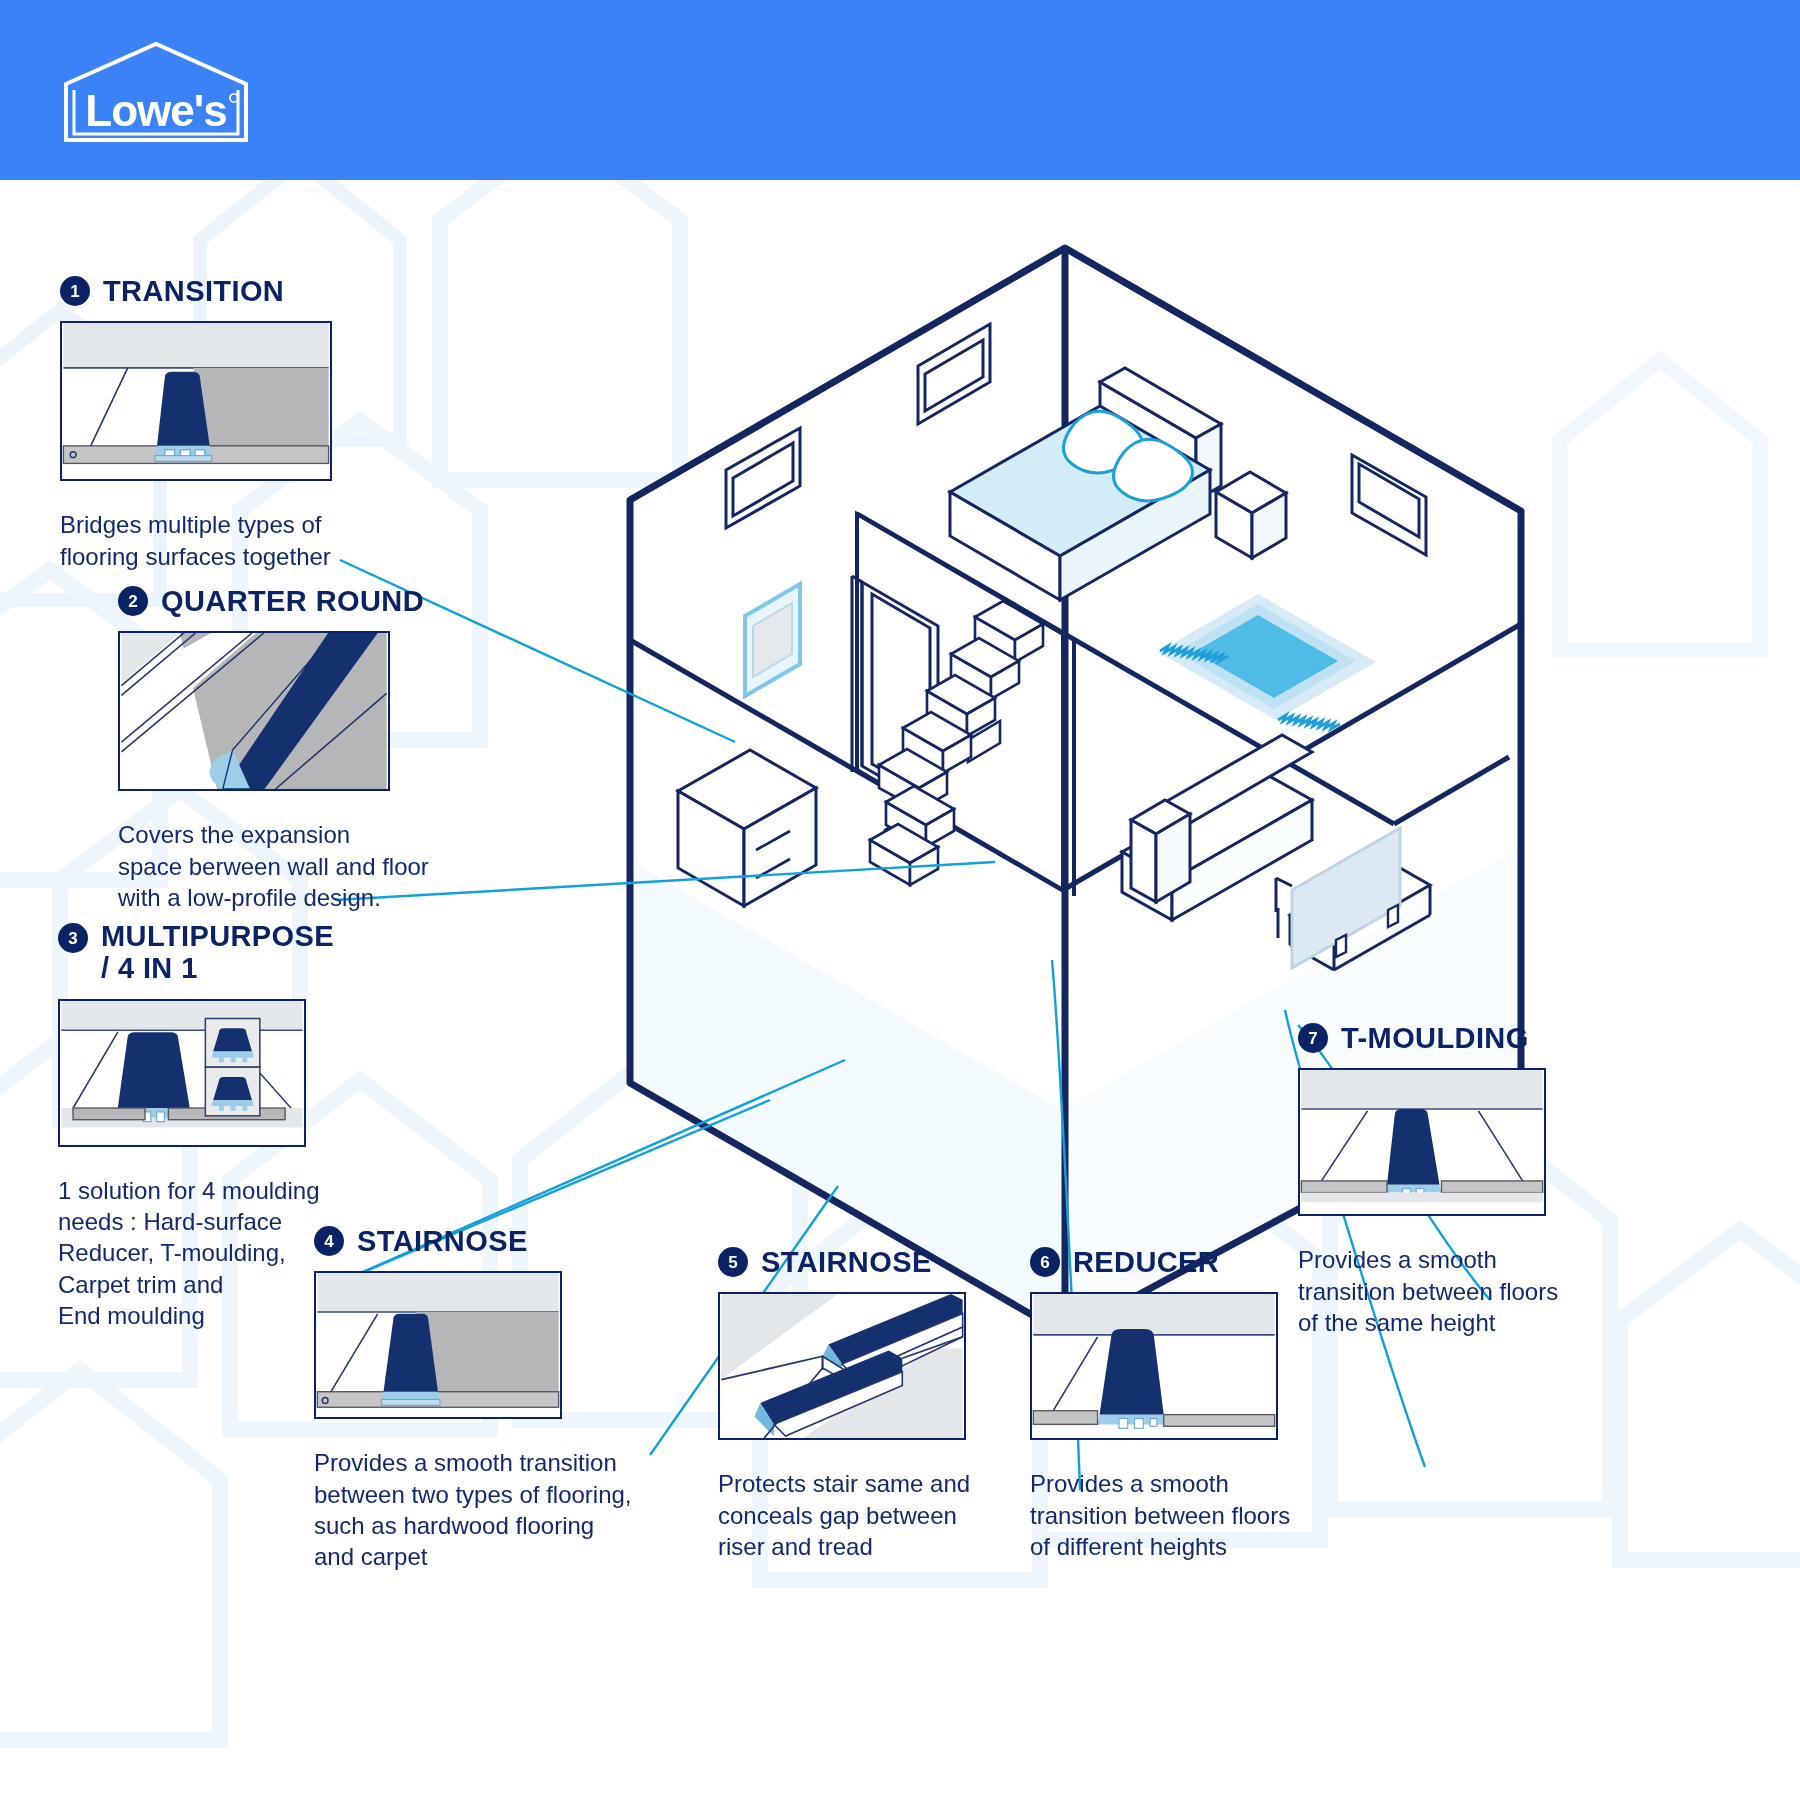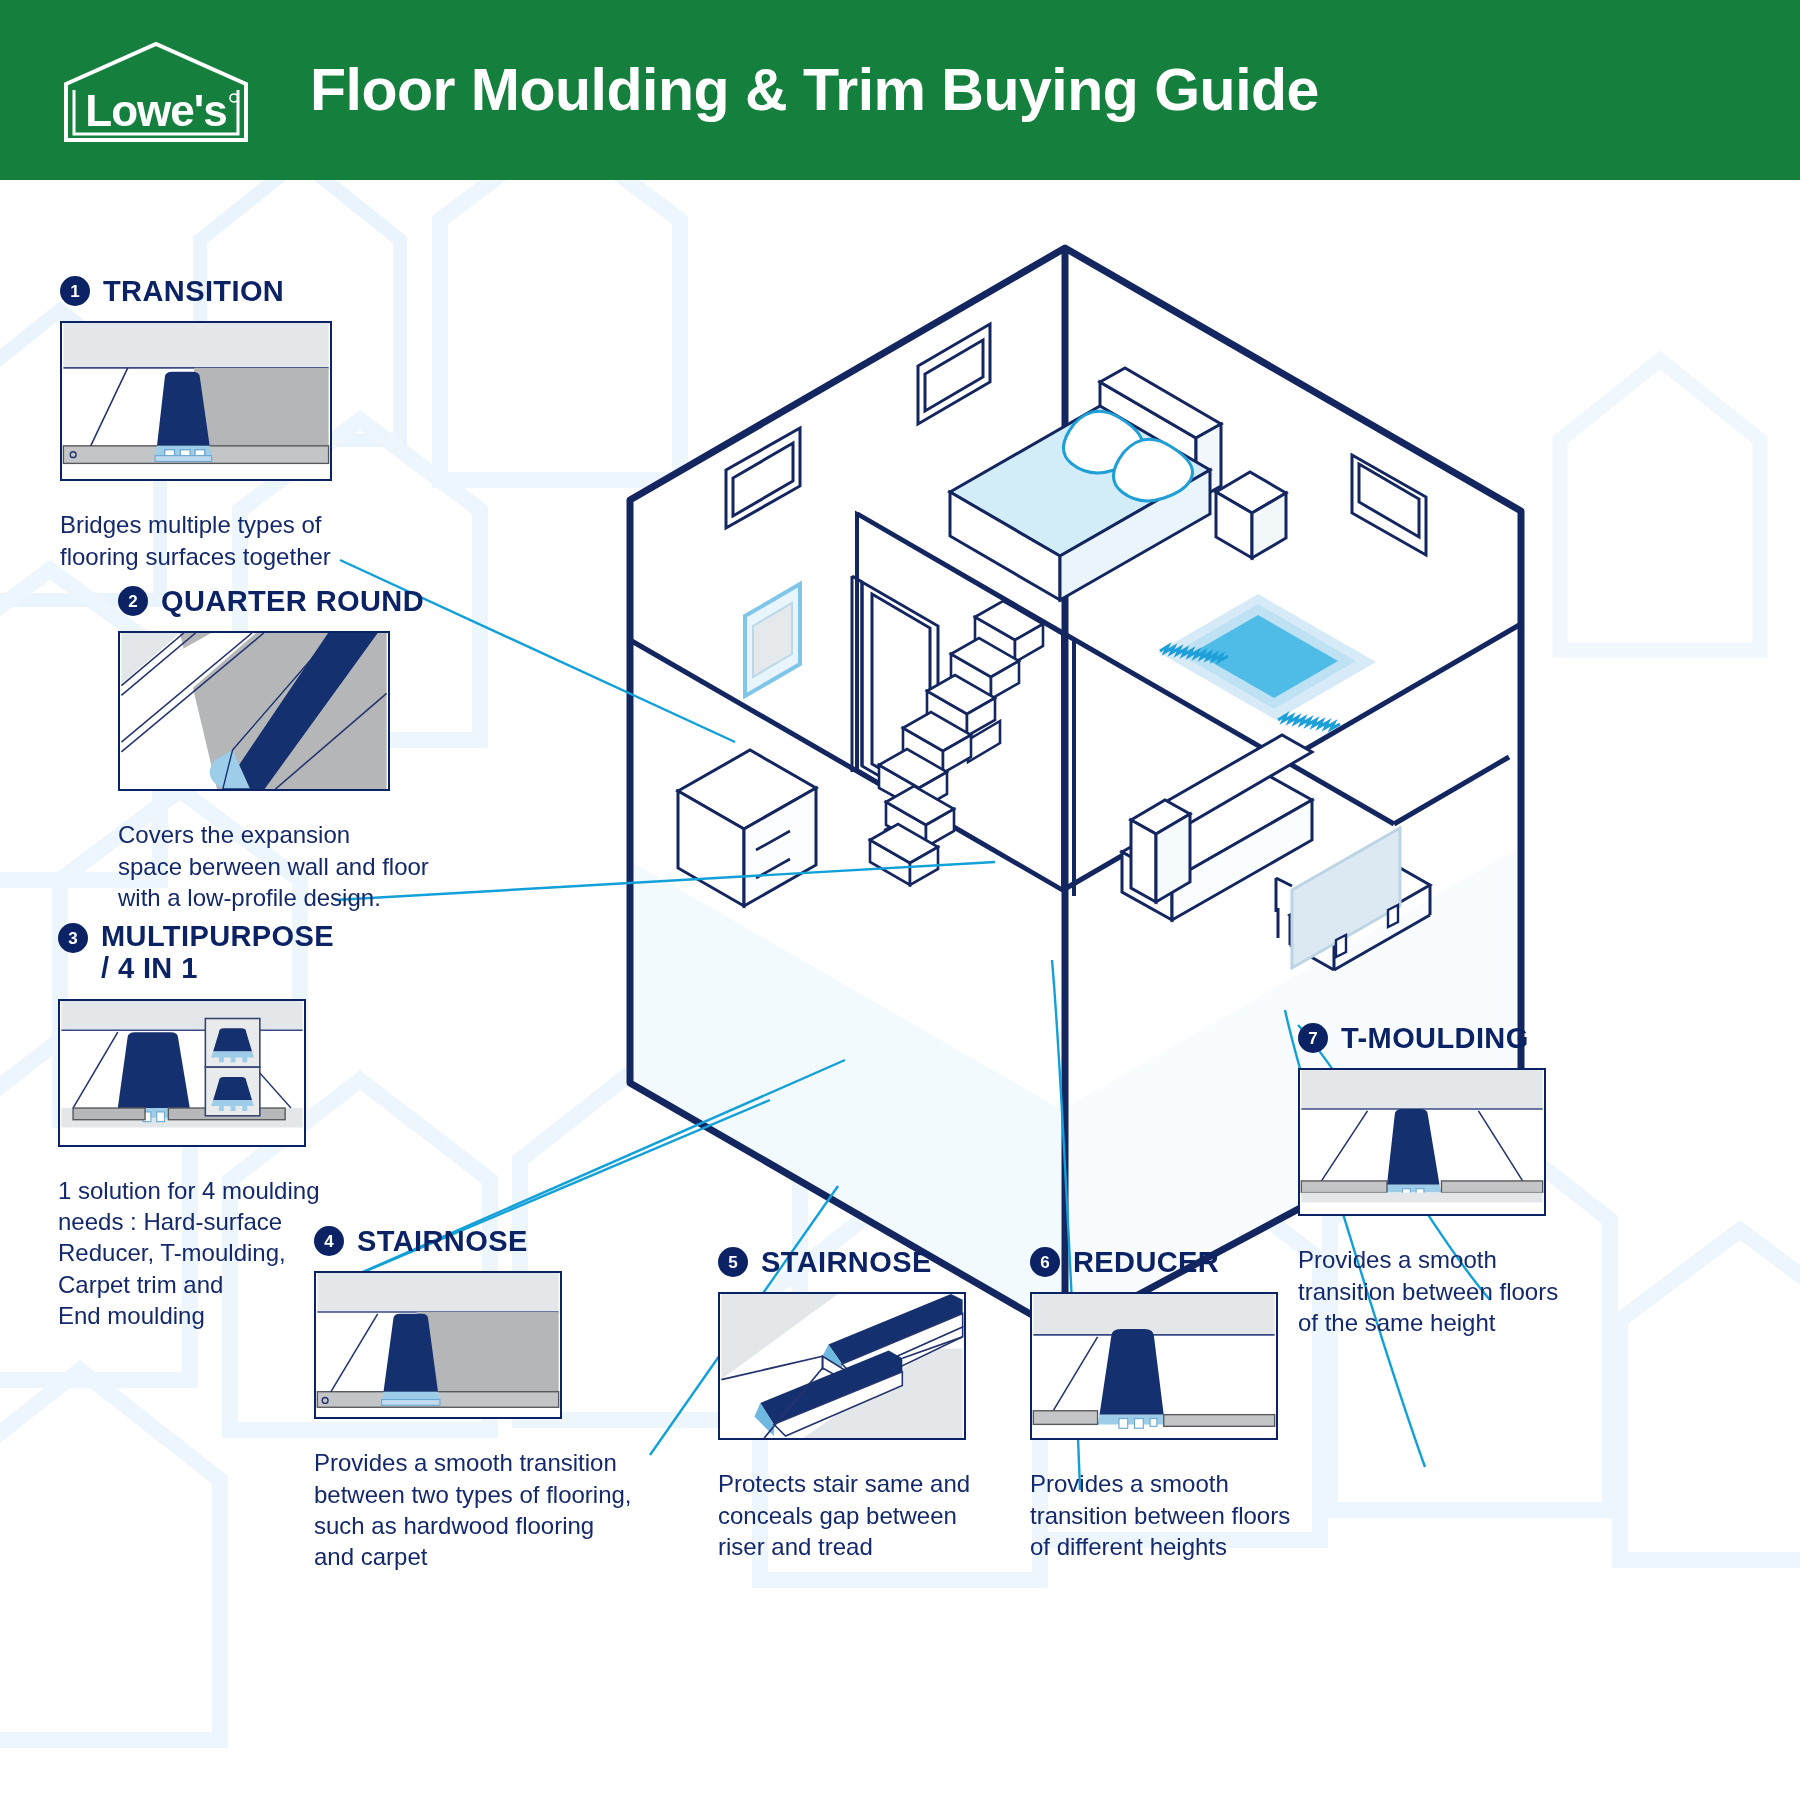--- a/index.html
+++ b/index.html
@@ -8,21 +8,21 @@
     background:#ffffff;
     font-family:"Liberation Sans", sans-serif;
     overflow:hidden;
     position:relative;
   }
   #page{position:relative;width:1800px;height:1800px;overflow:hidden;}
 
   
   .header{
     position:absolute;left:0;top:0;width:1800px;height:180px;
-    background:#15803d;
+    background:#3b82f6;
     display:flex;align-items:center;
   }
   .logo{
     margin-left:58px;width:200px;height:108px;position:relative;
   }
   .logo svg{display:block;}
   .header-title{
     margin-left:52px;
     color:#ffffff;
     font-size:59px;
@@ -96,21 +96,20 @@
 
   <div class="header">
     <div class="logo">
       <svg width="200" height="112" viewBox="0 0 200 112">
         <path d="M8,48 L98,8 L188,48 L188,104 L8,104 Z" fill="none" stroke="#ffffff" stroke-width="4"></path>
         <path d="M16,54 L16,98 L180,98 L180,54" fill="none" stroke="#ffffff" stroke-width="3"></path>
         <text x="98" y="90" text-anchor="middle" fill="#ffffff" font-family="Liberation Sans, sans-serif" font-size="44" font-weight="bold" font-style="normal" letter-spacing="-1">Lowe's</text>
         <circle cx="176" cy="62" r="4" fill="none" stroke="#ffffff" stroke-width="1.6"></circle>
       </svg>
     </div>
-    <div class="header-title">Floor Moulding &amp; Trim Buying Guide</div>
   </div>
 
   <svg class="leaders" viewBox="0 0 1800 1800">
     <g stroke="#12a0d8" stroke-width="2.4" fill="none">
       <line x1="340" y1="560" x2="735" y2="742"></line>
       <line x1="335" y1="900" x2="995" y2="862"></line>
       <line x1="340" y1="1282" x2="845" y2="1060"></line>
       <line x1="650" y1="1455" x2="838" y2="1186"></line>
       <path d="M1080,1490 C1075,1350 1060,1050 1052,960"></path>
       <path d="M1425,1467 C1390,1370 1300,1080 1285,1010"></path>

